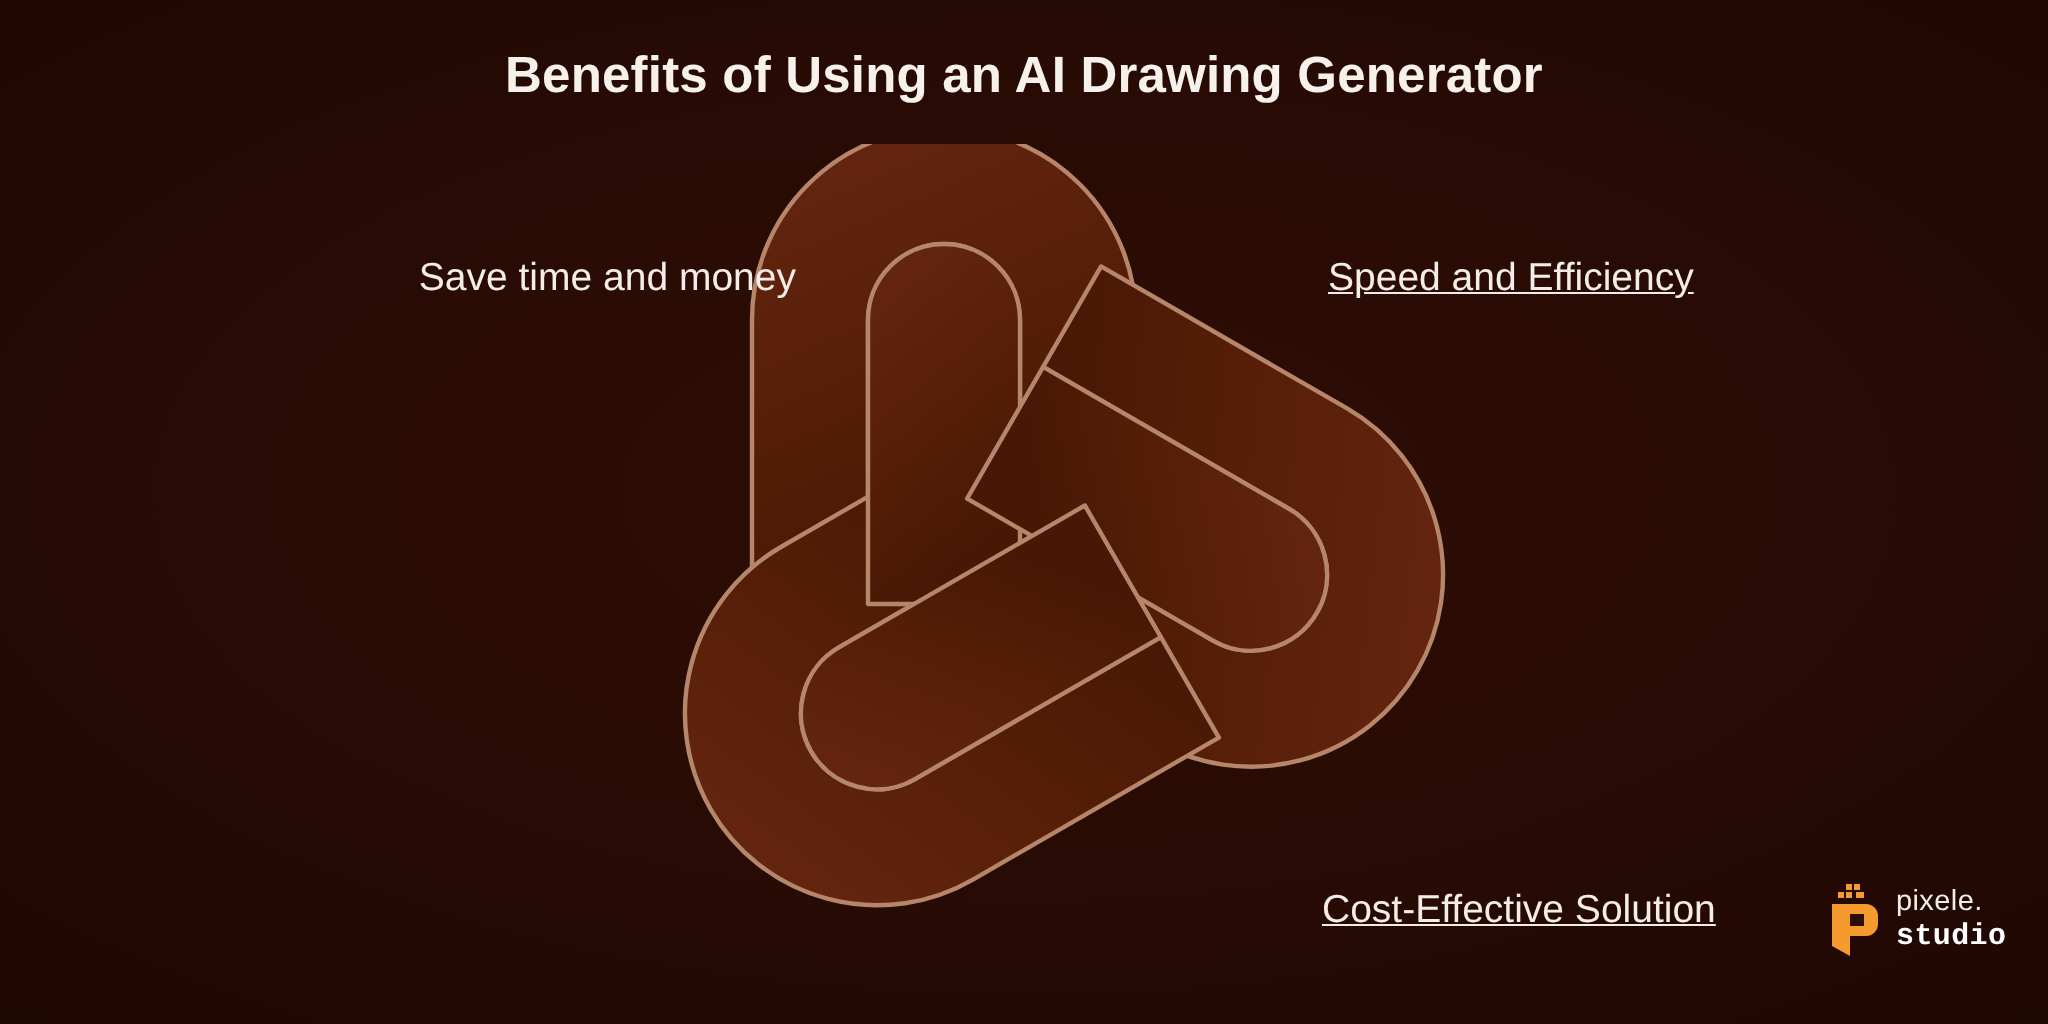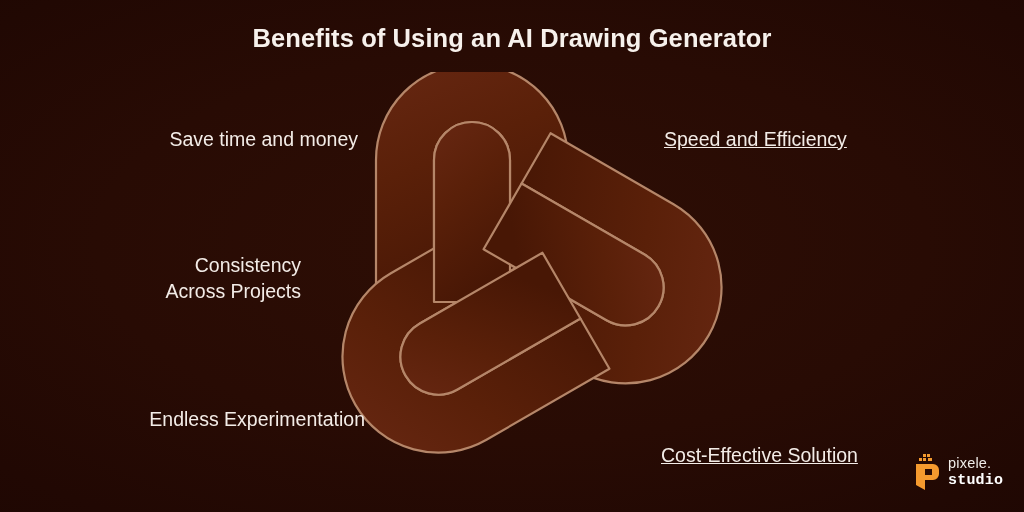--- a/index.html
+++ b/index.html
@@ -47,33 +47,33 @@
   .label {
     position: absolute;
     color: #f3ece7;
     font-size: 19.5px;
     line-height: 26px;
     white-space: pre-line;
   }
   .label.left  { text-align: right; }
   .label.right { text-align: left; text-decoration: underline; }
 
-  .lbl-tl { right: 666px; top: 126px; margin-left: 34px; }
+  .lbl-tl { right: 626px; top: 126px; margin-left: 34px; }
   .lbl-ml { right: 723px; top: 252px; }
   .lbl-bl { right: 659px; top: 406px; }
 
   .lbl-tr { left: 664px; top: 126px; }
   .lbl-mr { left: 734px; top: 252px; }
   .lbl-br { left: 661px; top: 406px; margin-top: 36px; }
 
   
   .logo {
     position: absolute;
     left: 912px;
-    top: 450px;
+    top: 438px;
     width: 100px;
     height: 44px;
     display: flex;
     align-items: center;
     gap: 6px;
   }
   .logo-mark { width: 30px; height: 38px; flex: none; }
   .logo-text {
     display: flex;
     flex-direction: column;
@@ -172,24 +172,21 @@
               L -2 102
               Z" fill="url(#knotGrad)" stroke="#b58669" stroke-width="2.2" stroke-linejoin="round"></path>
           </g>
         </g>
       </g>
     </svg>
   </div>
 
   <div class="label left lbl-tl">Save time and money</div>
 
-  <div class="label left lbl-ml">Consistency
-Across Projects</div>
-
-  <div class="label left lbl-bl">Endless Experimentation</div>
+
 
   <div class="label right lbl-tr">Speed and Efficiency</div>
 
 
   <div class="label right lbl-br">Cost-Effective Solution</div>
 
   <div class="logo">
     <svg class="logo-mark" viewBox="0 0 30 38" aria-hidden="true">
       <g fill="#f59a2e">
         <rect x="11" y="1" width="3" height="3"></rect>

